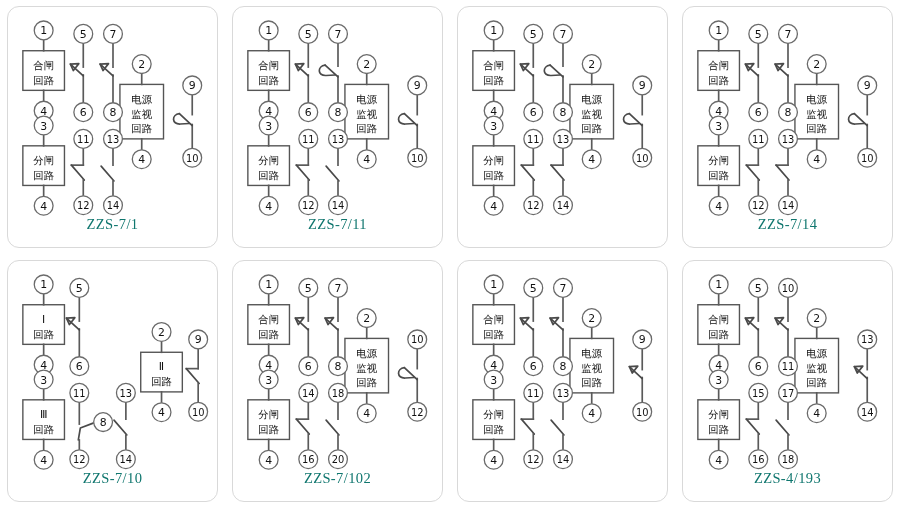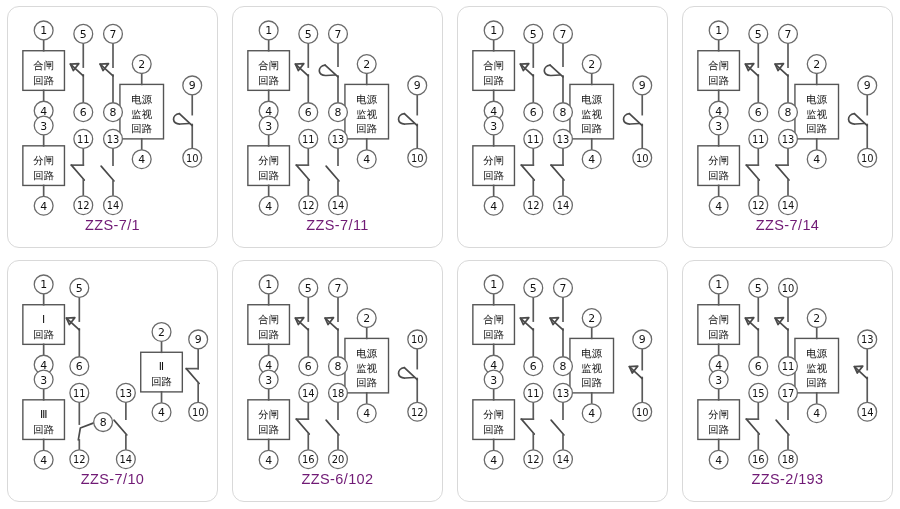--- a/index.html
+++ b/index.html
@@ -29,22 +29,22 @@
     left:0;top:0;
     width:100%;height:100%;
   }
   .stage svg{display:block;width:100%;height:100%;}
   .caption{
     position:absolute;
     left:0;right:0;bottom:14px;
     text-align:center;
     font-size:14.5px;
     letter-spacing:.4px;
-    color:#701a75;
-    font-family:Liberation Sans, sans-serif;
+    color:#0f766e;
+    font-family:Liberation Serif, serif;
   }
   
   .wire{stroke:#5a5a5a;stroke-width:1.7;fill:none;stroke-linecap:square;}
   .wire-d{stroke:#4a4a4a;stroke-width:1.7;fill:none;stroke-linecap:round;stroke-linejoin:round;}
   .term circle{fill:#ffffff;stroke:#6a6a6a;stroke-width:1.3;}
   .term text{
     font-family:"DejaVu Sans","Liberation Sans",sans-serif;
     font-size:11px;fill:#111;text-anchor:middle;dominant-baseline:central;
   }
   .term.wide text{font-size:10px;}
@@ -783,21 +783,21 @@
                 <text x="186" y="79.5">10</text>
               </g>
               <g class="term wide">
                 <circle cx="186" cy="152" r="9.5"></circle>
                 <text x="186" y="152.5">12</text>
               </g>
             </g>
           </g>
         </svg>
       </div>
-      <div class="caption">ZZS-6/102</div>
+      <div class="caption">ZZS-7/102</div>
     </div>
     <div class="panel">
       <div class="stage">
         <svg viewBox="0 0 211 242" preserveAspectRatio="xMidYMid meet">
           <g>
             <g class="boxr">
               <rect x="15" y="44" width="42" height="40"></rect>
               <text x="36" y="58.5">合闸</text>
               <text x="36" y="73.5">回路</text>
             </g>
@@ -1030,15 +1030,15 @@
                 <text x="186" y="79.5">13</text>
               </g>
               <g class="term wide">
                 <circle cx="186" cy="152" r="9.5"></circle>
                 <text x="186" y="152.5">14</text>
               </g>
             </g>
           </g>
         </svg>
       </div>
-      <div class="caption">ZZS-2/193</div>
+      <div class="caption">ZZS-4/193</div>
     </div>
   </div>
 
 </body></html>

